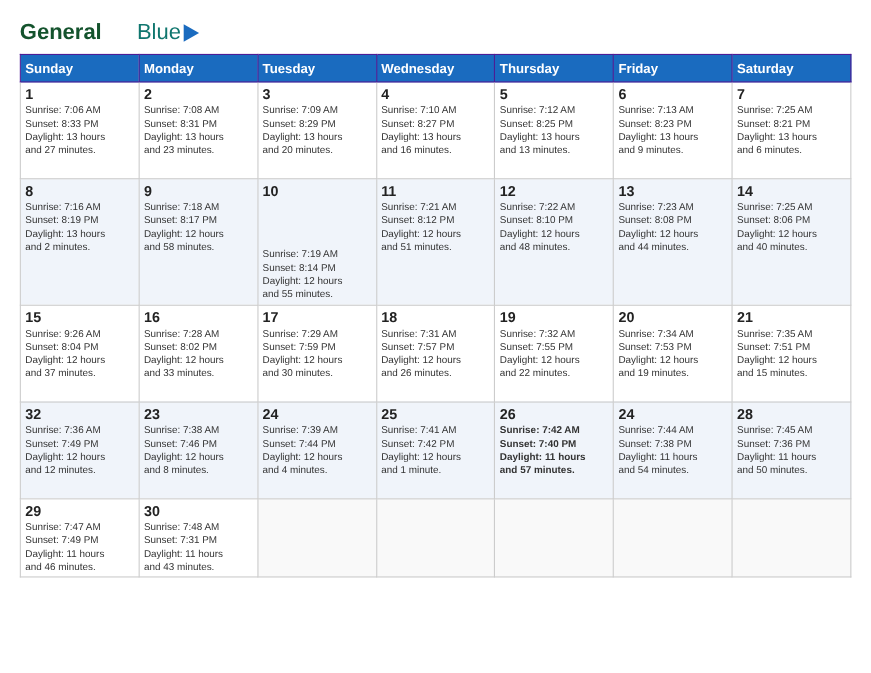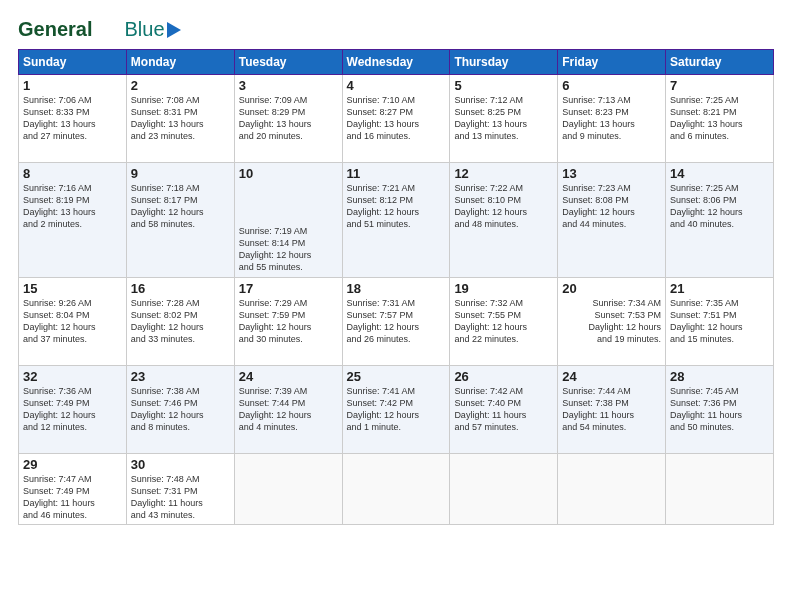--- a/index.html
+++ b/index.html
@@ -263,21 +263,21 @@
           </td>
           <td>
             <span class="day-num">19</span>
             <div class="cell-text" style="white-space: pre-line;">Sunrise: 7:32 AM
 Sunset: 7:55 PM
 Daylight: 12 hours
 and 22 minutes.</div>
           </td>
           <td>
             <span class="day-num">20</span>
-            <div class="cell-text" style="white-space: pre-line; text-align: right;">Sunrise: 7:34 AM
+            <div class="cell-text" style="white-space: pre-line;">Sunrise: 7:34 AM
 Sunset: 7:53 PM
 Daylight: 12 hours
 and 19 minutes.</div>
           </td>
           <td>
             <span class="day-num">21</span>
             <div class="cell-text" style="white-space: pre-line;">Sunrise: 7:35 AM
 Sunset: 7:51 PM
 Daylight: 12 hours
 and 15 minutes.</div>
@@ -307,21 +307,21 @@
           </td>
           <td>
             <span class="day-num">25</span>
             <div class="cell-text" style="white-space: pre-line;">Sunrise: 7:41 AM
 Sunset: 7:42 PM
 Daylight: 12 hours
 and 1 minute.</div>
           </td>
           <td>
             <span class="day-num">26</span>
-            <div class="cell-text" style="white-space: pre-line;">Sunrise: 7:42 AM
+            <div class="cell-text" style="white-space: pre-line; font-weight: bold;">Sunrise: 7:42 AM
 Sunset: 7:40 PM
 Daylight: 11 hours
 and 57 minutes.</div>
           </td>
           <td>
             <span class="day-num">24</span>
             <div class="cell-text" style="white-space: pre-line;">Sunrise: 7:44 AM
 Sunset: 7:38 PM
 Daylight: 11 hours
 and 54 minutes.</div>

